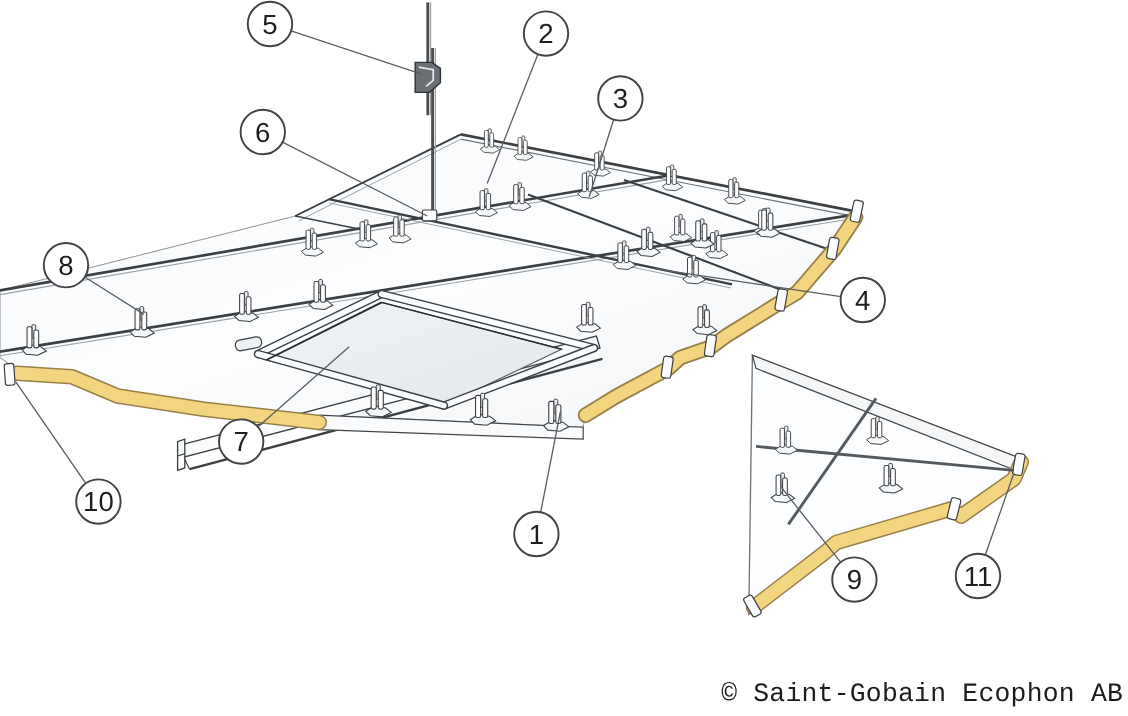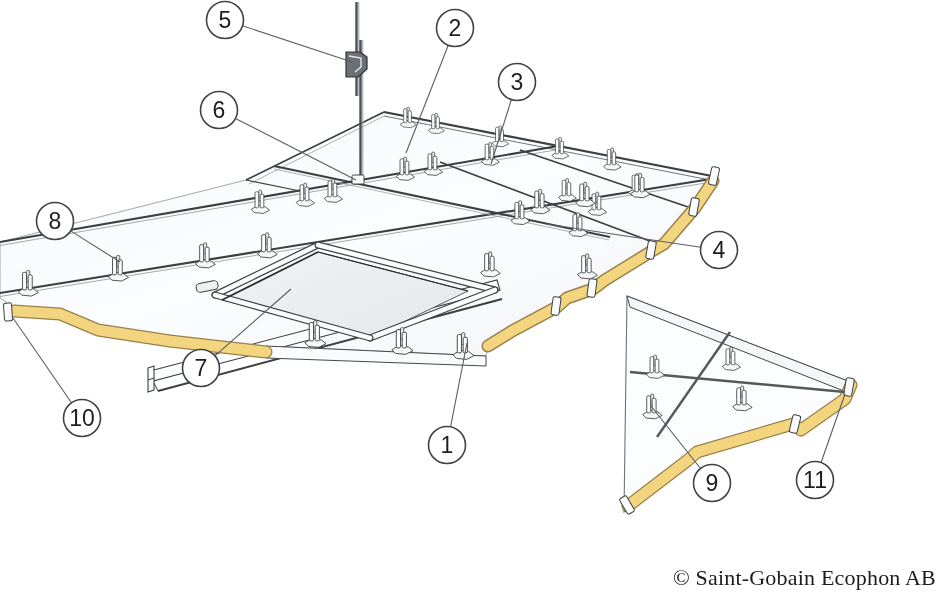--- a/index.html
+++ b/index.html
@@ -4,21 +4,21 @@
 <style>
   html,body{margin:0;padding:0;background:#ffffff;}
   #stage{
     position:relative;width:940px;height:597px;background:#ffffff;overflow:hidden;
     font-family:"Liberation Sans", sans-serif;
   }
   #artwork{position:absolute;left:0;top:0;}
   #copyright{
     position:absolute;right:4px;bottom:6px;
     font-size:22px;color:#1c1c1c;letter-spacing:0.2px;
-    font-family:Liberation Serif, serif;
+    font-family:Liberation Mono, monospace;
   }
   .callout-num{
     font-family:"Liberation Sans", sans-serif;
     font-size:23px;fill:#1e1e1e;
   }
 </style>
 </head>
 <body>
 
 <div id="stage">

